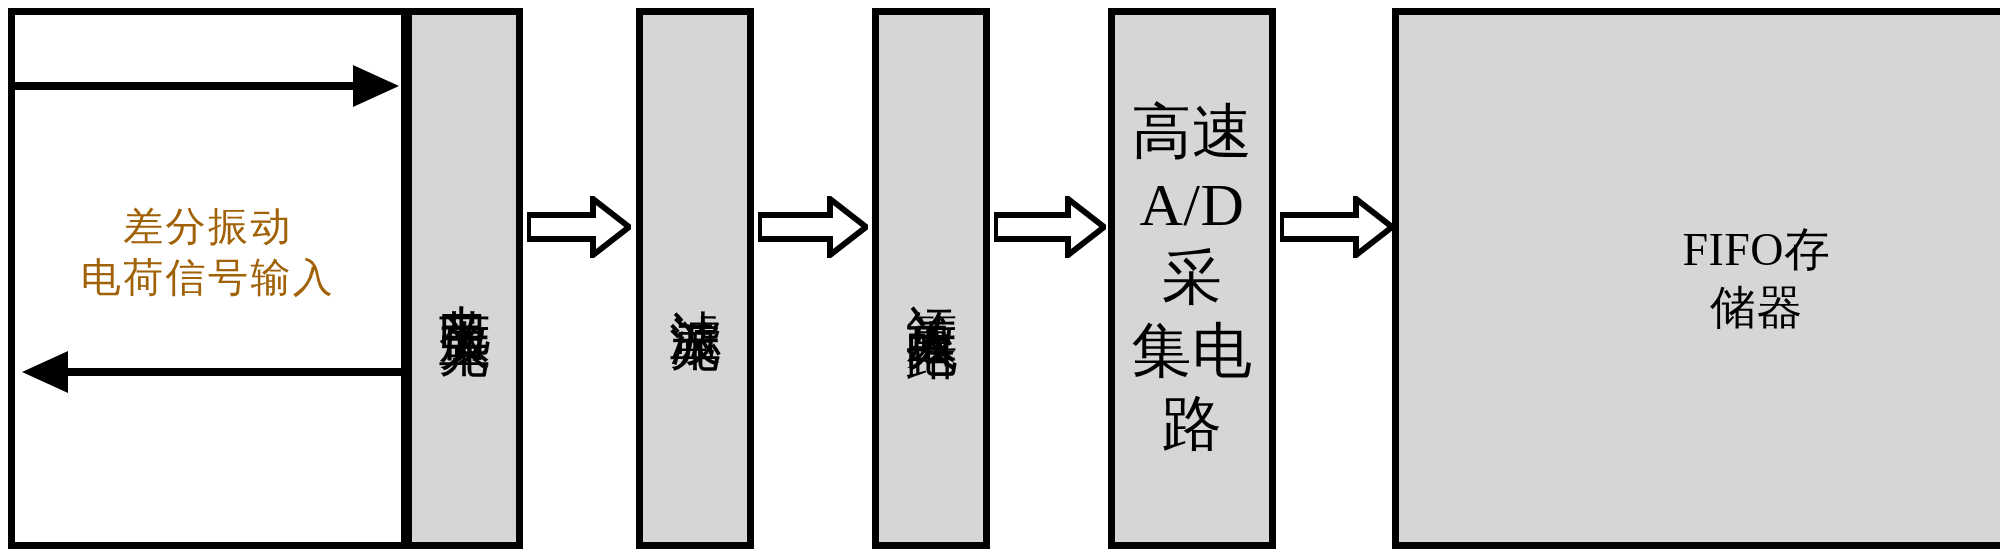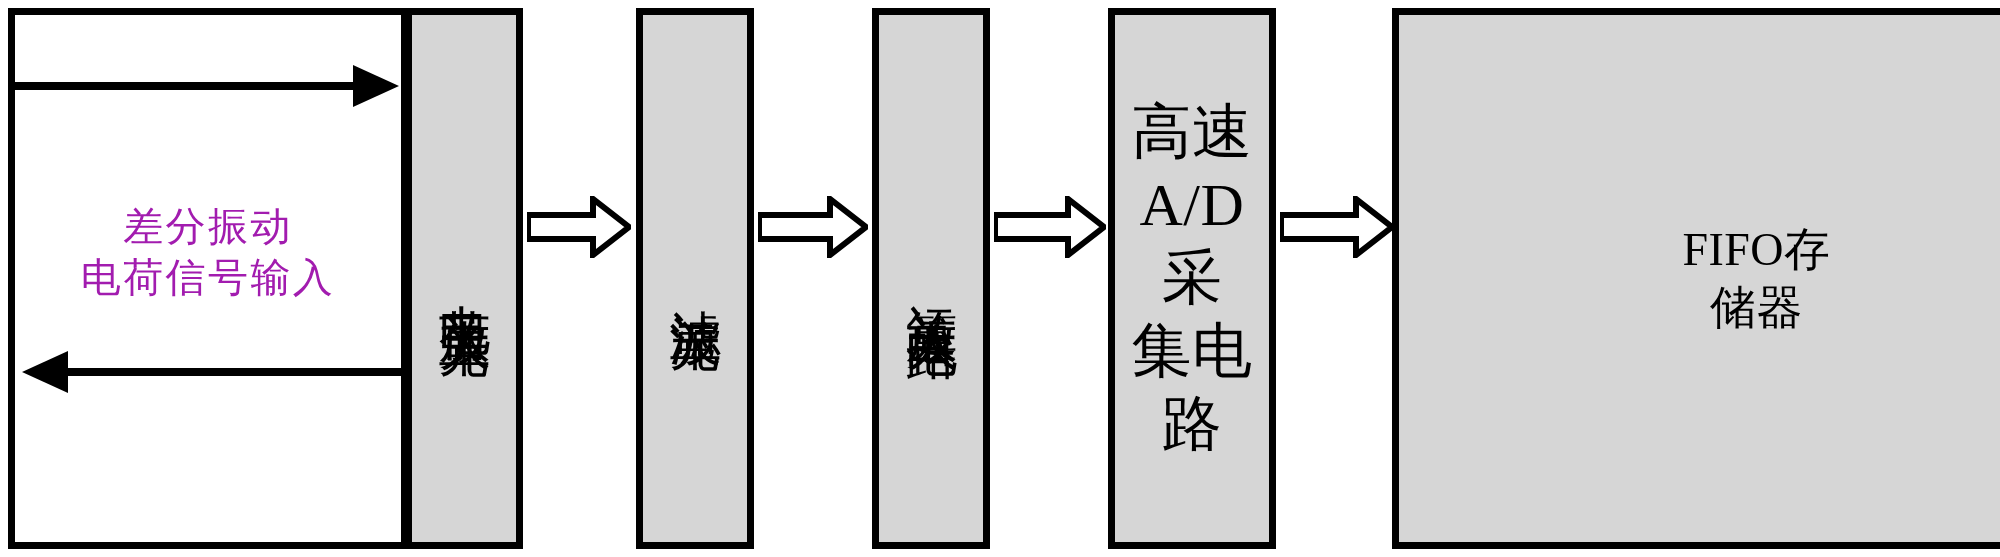--- a/index.html
+++ b/index.html
@@ -43,21 +43,21 @@
 
   
   .input-label {
     position: absolute;
     left: 0; right: 0;
     text-align: center;
     white-space: pre-line;
     font-size: 40px;
     line-height: 1.28;
     letter-spacing: 0.06em;
-    color: #a21caf;
+    color: #a16207;
   }
 
   
   .solid-arrow { position: absolute; height: 0; }
   .solid-arrow .shaft {
     position: absolute;
     top: 0;
     height: 8px;
     background: #000000;
   }

